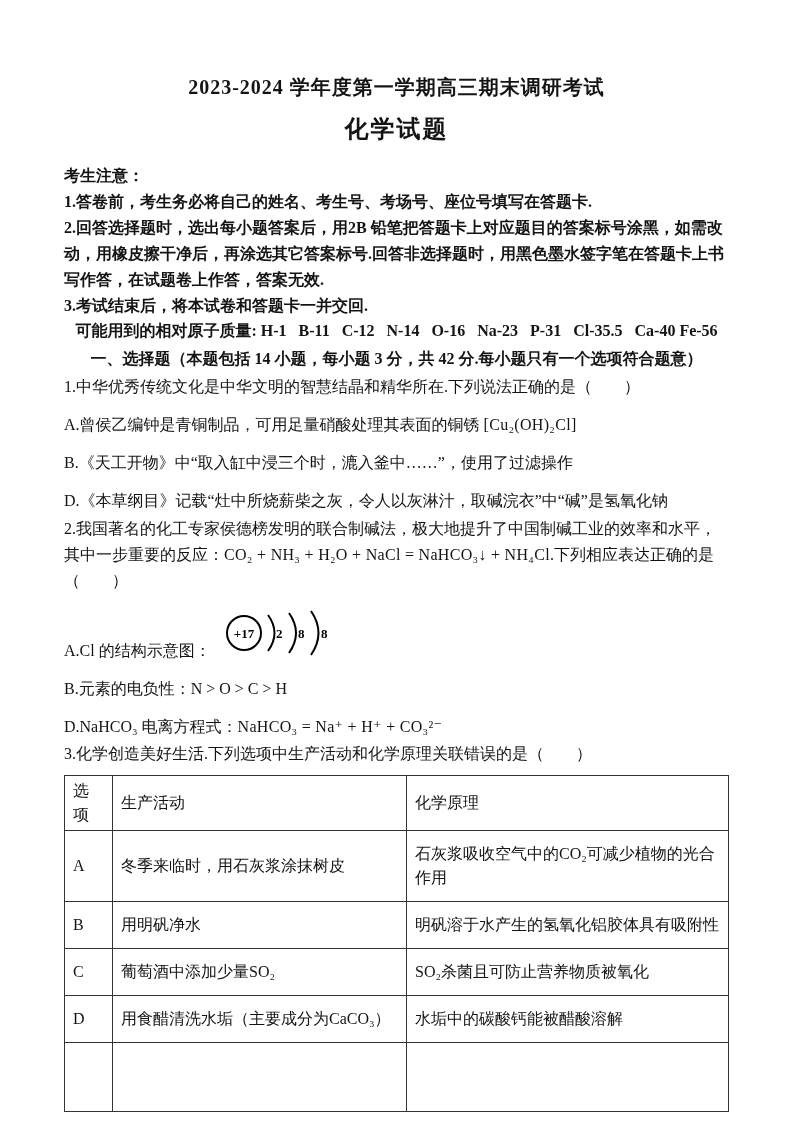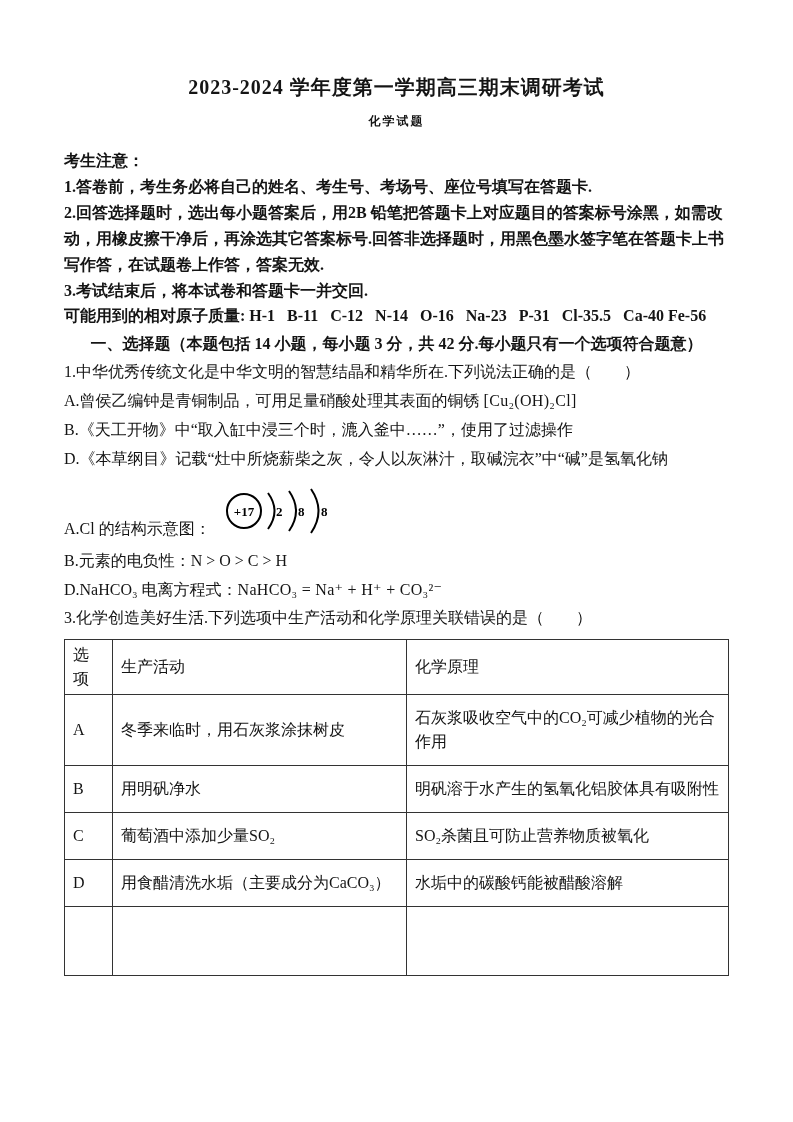--- a/index.html
+++ b/index.html
@@ -13,30 +13,30 @@
     width: 793px; height: 1122px;
     padding: 74px 64px 0 64px;
   }
   p { margin: 0; }
   .title {
     margin: 0; text-align: center;
     font-size: 20px; font-weight: bold; letter-spacing: 1px;
   }
   .subtitle {
     margin: 12px 0 0 0; text-align: center;
-    font-size: 12px; font-weight: bold; letter-spacing: 2px;
+    font-size: 24px; font-weight: bold; letter-spacing: 2px;
   }
   .notice { margin-top: 18px; font-weight: bold; }
   .notice p, .section-heading, .question p, .masses {
     font-size: 16px; line-height: 1.62;
   }
-  .masses { white-space: pre-wrap; font-weight: bold; }
+  .masses { white-space: pre-wrap; font-weight: bold; text-align: center; }
   .section-heading { font-weight: bold; margin-top: 2px; text-align: center; }
   .question { margin-top: 2px; }
-  .option { margin-top: 3px; }
+  .option { margin-top: 12px; }
   .tall { display: flex; align-items: flex-end; margin-top: 8px; margin-bottom: 6px; }
   .formula { margin-left: 4px; letter-spacing: 0.3px; }
   .eq { letter-spacing: 0.3px; }
 
   
   .atom { margin-left: 10px; vertical-align: middle; }
   .atom .ln { fill: none; stroke: #000; stroke-width: 2; }
   .atom .t { font-size: 13px; font-weight: bold; font-family: "Liberation Serif", "DejaVu Serif", serif; }
 
   
@@ -78,20 +78,21 @@
   <p class="section-heading">一、选择题（本题包括 14 小题，每小题 3 分，共 42 分.每小题只有一个选项符合题意）</p>
 
   <div class="question">
     <p>1.中华优秀传统文化是中华文明的智慧结晶和精华所在.下列说法正确的是（　　）</p>
     <p class="option"><span>A.曾侯乙编钟是青铜制品，可用足量硝酸处理其表面的铜锈</span><span class="formula">[Cu₂(OH)₂Cl]</span></p>
     <p class="option">B.《天工开物》中“取入缸中浸三个时，漉入釜中……”，使用了过滤操作</p>
     <p class="option">D.《本草纲目》记载“灶中所烧薪柴之灰，令人以灰淋汁，取碱浣衣”中“碱”是氢氧化钠</p>
   </div>
 
   <div class="question">
+    <p><span>2.我国著名的化工专家侯德榜发明的联合制碱法，极大地提升了中国制碱工业的效率和水平，其中一步重要的反应：</span><span class="eq">CO₂ + NH₃ + H₂O + NaCl = NaHCO₃↓ + NH₄Cl</span><span>.下列相应表达正确的是（　　）</span></p>
 
     <p class="option tall">
       <span>A.Cl 的结构示意图：</span>
       <svg class="atom" width="118" height="62" viewBox="0 0 118 62">
         <circle class="ln" cx="23" cy="31" r="17"></circle>
         <text class="t" x="23" y="36" text-anchor="middle">+17</text>
         <path class="ln" d="M47,13 Q60,31 47,49"></path>
         <text class="t" x="55" y="36">2</text>
         <path class="ln" d="M68,11 Q82,31 68,51"></path>
         <text class="t" x="77" y="36">8</text>

